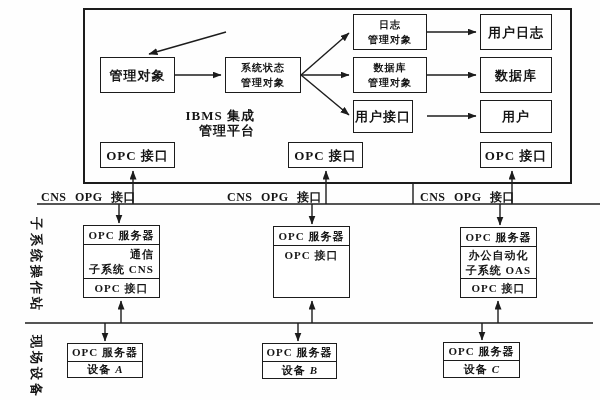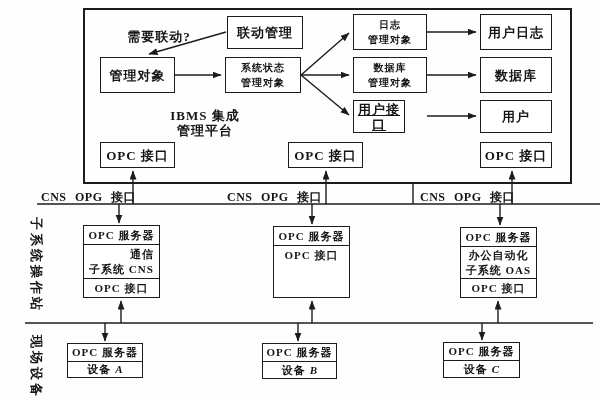--- a/index.html
+++ b/index.html
@@ -84,44 +84,42 @@
       <line x1="25" y1="323" x2="593" y2="323"></line>
 
       <line x1="105" y1="323" x2="105" y2="341" marker-end="url(#arr)"></line>
       <line x1="298" y1="323" x2="298" y2="341" marker-end="url(#arr)"></line>
       <line x1="482" y1="323" x2="482" y2="340" marker-end="url(#arr)"></line>
     </g>
   </svg>
 
   <div class="platform"></div>
 
-  <div class="freetext" style="left:124px;top:29px;width:70px;">需要联动?</div>
 
-  <div class="box" style="left:227px;top:16px;width:76px;height:33px;">联动管理</div>
 
   <div class="box" style="left:100px;top:57px;width:75px;height:36px;">管理对象</div>
 
   <div class="box small" style="left:225px;top:57px;width:76px;height:36px;">系统状态
 管理对象</div>
 
   <div class="box small" style="left:353px;top:14px;width:74px;height:36px;">日志
 管理对象</div>
 
   <div class="box" style="left:480px;top:14px;width:72px;height:36px;">用户日志</div>
 
   <div class="box small" style="left:353px;top:57px;width:74px;height:36px;">数据库
 管理对象</div>
 
   <div class="box" style="left:480px;top:57px;width:72px;height:36px;">数据库</div>
 
-  <div class="box" style="left:353px;top:100px;width:52px;height:33px;text-decoration:underline;">用户接口</div>
+  <div class="box" style="left:353px;top:100px;width:60px;height:33px;">用户接口</div>
 
   <div class="box" style="left:480px;top:100px;width:72px;height:33px;">用户</div>
 
-  <div class="freetext" style="left:155px;top:108px;width:100px;">IBMS 集成
+  <div class="freetext" style="left:155px;top:108px;width:100px;text-align:right;">IBMS 集成
 管理平台</div>
 
   <div class="box" style="left:100px;top:142px;width:75px;height:26px;">OPC 接口</div>
 
   <div class="box" style="left:288px;top:142px;width:75px;height:26px;">OPC 接口</div>
 
   <div class="box" style="left:480px;top:142px;width:72px;height:26px;">OPC 接口</div>
 
   <div class="buslabel" style="left:41px;">CNS OPG 接口</div>
   <div class="buslabel" style="left:227px;">CNS OPG 接口</div>

